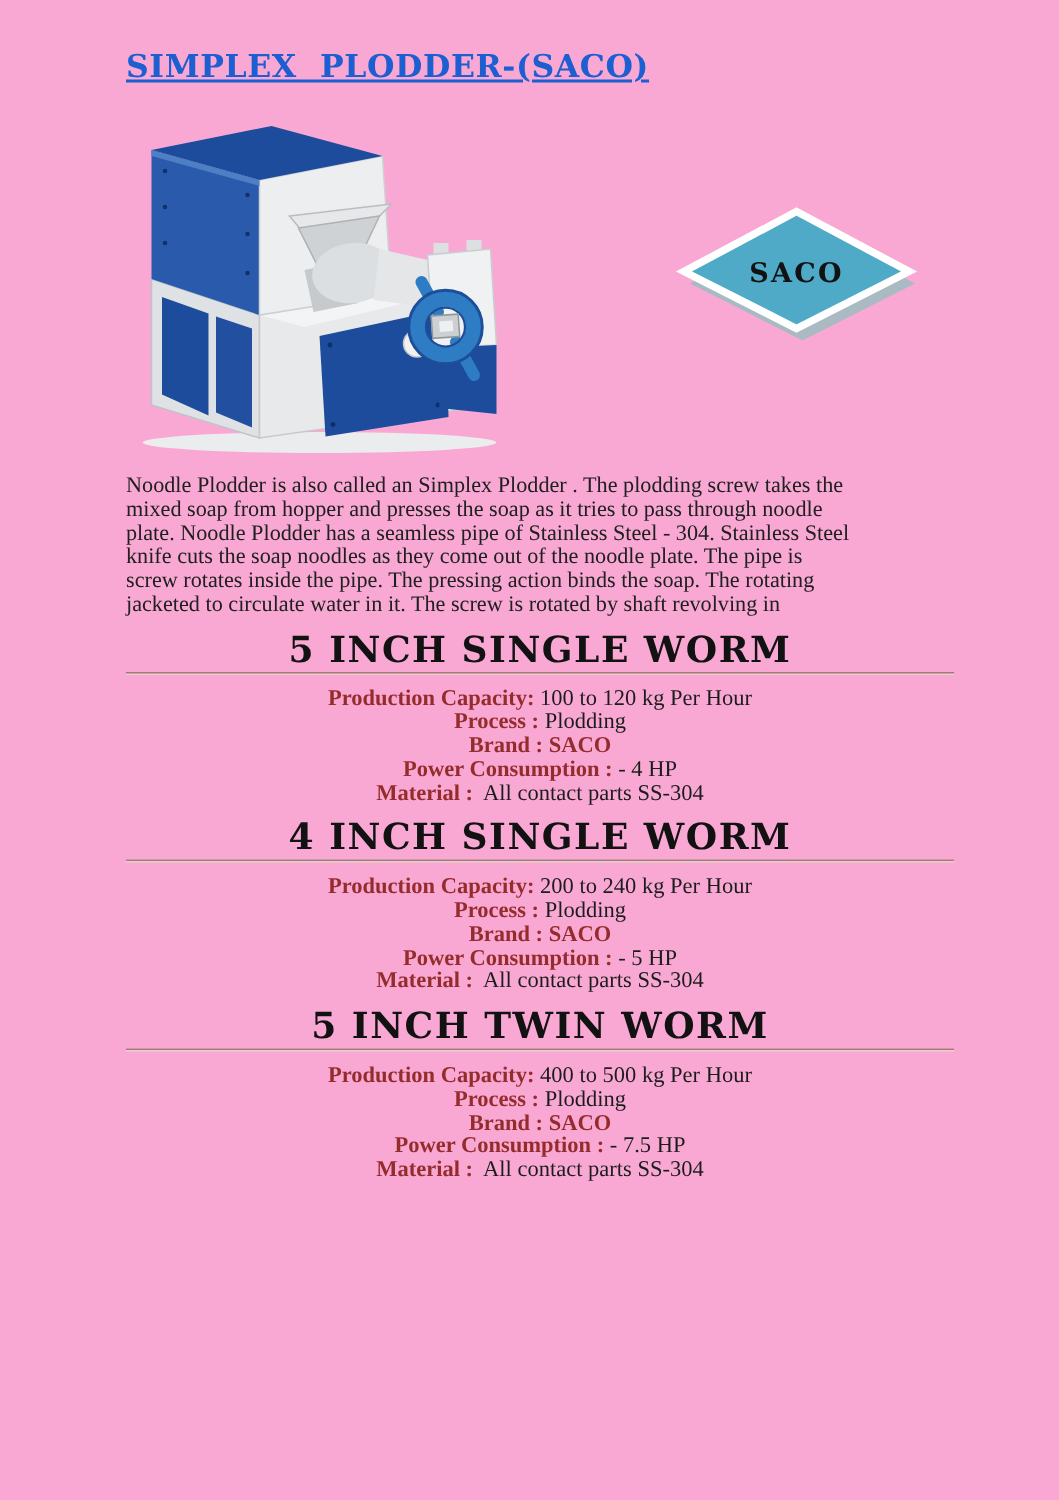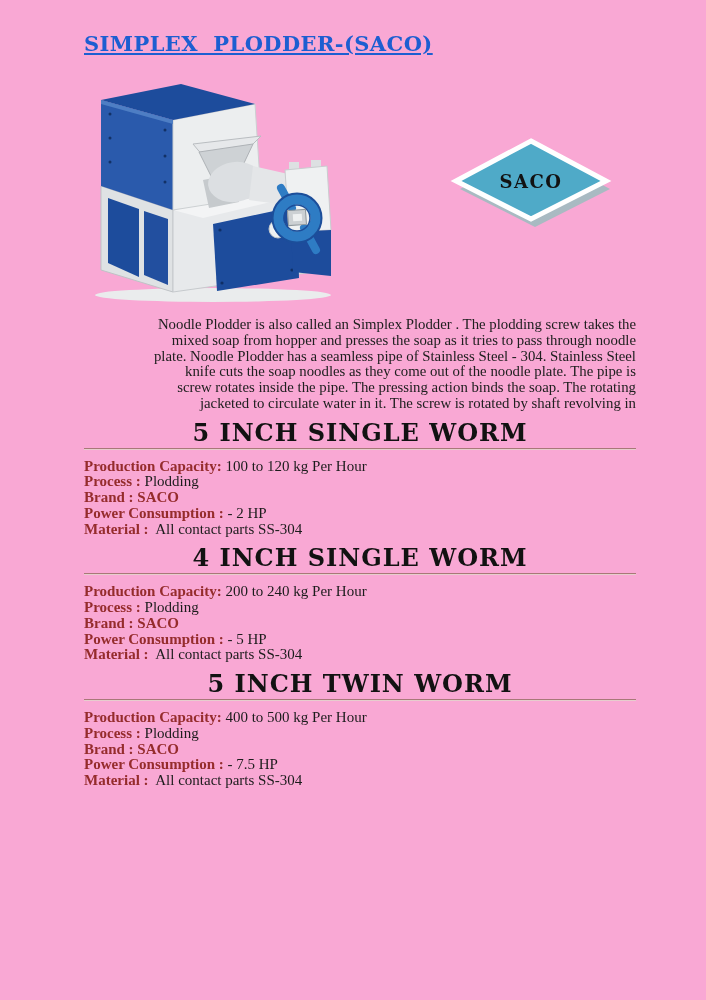--- a/index.html
+++ b/index.html
@@ -13,32 +13,32 @@
     margin:0; font-family:"DejaVu Serif", serif; font-weight:bold;
     font-size:21px; line-height:24px; letter-spacing:0.4px;
     color:#1d5ed1; text-decoration:underline; white-space:pre;
   }
 
   .media-row { position:relative; height:227px; margin-top:22px; }
   .machine-wrap { position:absolute; left:1px; top:0; width:272px; height:227px; }
   .logo-wrap { position:absolute; left:362px; top:57px; width:170px; height:92px;text-align:center; }
 
   .desc { margin-top:12px; font-size:14.8px; line-height:15.75px; color:#202020; }
-  .desc div { white-space:pre;text-align:right; }
+  .desc div { white-space:pre; }
 
   .section h2 {
     margin:9px 0 0 0; font-family:"DejaVu Serif", serif; font-weight:bold;
     font-size:24px; line-height:24px; letter-spacing:1px;
     color:#121212; text-align:center; white-space:pre;
   }
   .rule {
     margin-top:3px; height:1px; background:#e7cdcd;
     border-top:1px solid #a87878;
   }
-  .specs { margin-top:9px; font-size:15px; line-height:15.75px; }
+  .specs { margin-top:9px; font-size:15px; line-height:15.75px;text-align:center; }
   .spec-line { white-space:pre-wrap; }
   .spec-label { font-weight:bold; color:#952c2c; }
   .spec-value { color:#1c1c1c; }
 </style>
 </head>
 <body>
 
 <div class="page">
   <div class="content">
 
@@ -119,21 +119,21 @@
       <div>jacketed to circulate water in it. The screw is rotated by shaft revolving in</div>
     </div>
 
     <div class="section">
       <h2>5 INCH SINGLE WORM</h2>
       <div class="rule"></div>
       <div class="specs">
         <div class="spec-line"><span class="spec-label">Production Capacity:</span><span class="spec-value"> 100 to 120 kg Per Hour</span></div>
         <div class="spec-line"><span class="spec-label">Process :</span><span class="spec-value"> Plodding</span></div>
         <div class="spec-line"><span class="spec-label">Brand : SACO</span><span class="spec-value"></span></div>
-        <div class="spec-line"><span class="spec-label">Power Consumption :</span><span class="spec-value"> - 2 HP</span></div>
+        <div class="spec-line"><span class="spec-label">Power Consumption :</span><span class="spec-value"> - 4 HP</span></div>
         <div class="spec-line"><span class="spec-label">Material :</span><span class="spec-value">  All contact parts SS-304</span></div>
       </div>
     </div>
 
     <div class="section">
       <h2>4 INCH SINGLE WORM</h2>
       <div class="rule"></div>
       <div class="specs">
         <div class="spec-line"><span class="spec-label">Production Capacity:</span><span class="spec-value"> 200 to 240 kg Per Hour</span></div>
         <div class="spec-line"><span class="spec-label">Process :</span><span class="spec-value"> Plodding</span></div>

